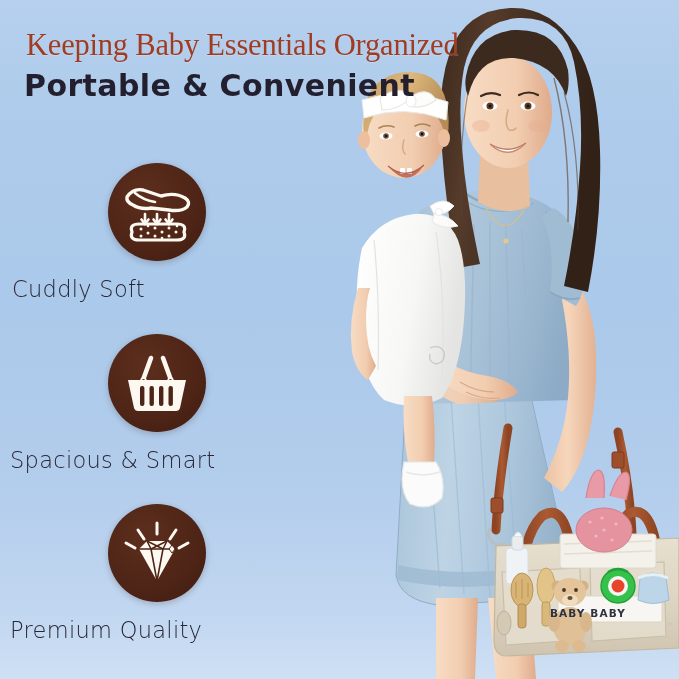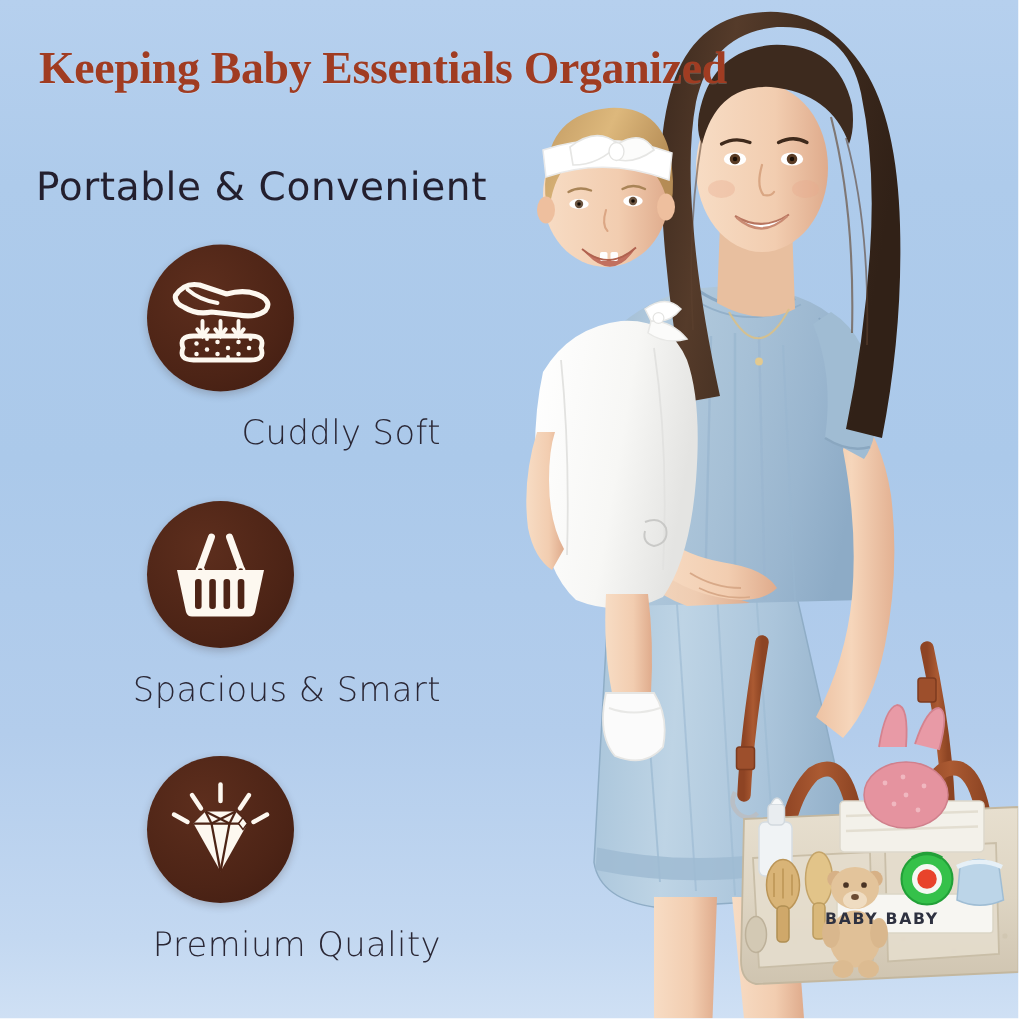--- a/index.html
+++ b/index.html
@@ -20,46 +20,45 @@
     background: linear-gradient(180deg, #b6d0ee 0%, #aecbeb 18%, #abc9ea 45%, #b3cdec 72%, #c3d8f1 92%, #cfe0f4 100%);
     overflow: hidden;
   }
 
   
   .headline {
     position: absolute;
     left: 26px;
     top: 28px;
     font-family: "Liberation Serif", serif;
-    font-weight: bold;
+    font-weight: normal;
     font-size: 30.5px;
     letter-spacing: -0.2px;
     color: #a03c22;
     white-space: nowrap;
     text-shadow: 0 1px 0 rgba(255,255,255,0.18);
   }
   .subheadline {
     position: absolute;
     left: 24px;
     top: 68px;
     font-family: "DejaVu Sans", sans-serif;
-    font-weight: 400;
-    font-size: 26px;
+    font-weight: 700;
+    font-size: 30px;
     letter-spacing: 0.4px;
     color: #231f2e;
     white-space: nowrap;
-    margin-top: 42px;
   }
 
   
   .feature {
     position: absolute;
-    left: 4px;
+    left: 14px;
     width: 290px;
-    text-align: right;
+    text-align: left;
   }
   .feature-circle {
     width: 98px;
     height: 98px;
     border-radius: 50%;
     background: radial-gradient(circle at 38% 32%, #5d2e1d 0%, #4d2416 62%, #401c11 100%);
     margin: 0 auto;
     position: relative;
     box-shadow: 0 2px 6px rgba(40,18,10,0.22);
   }

